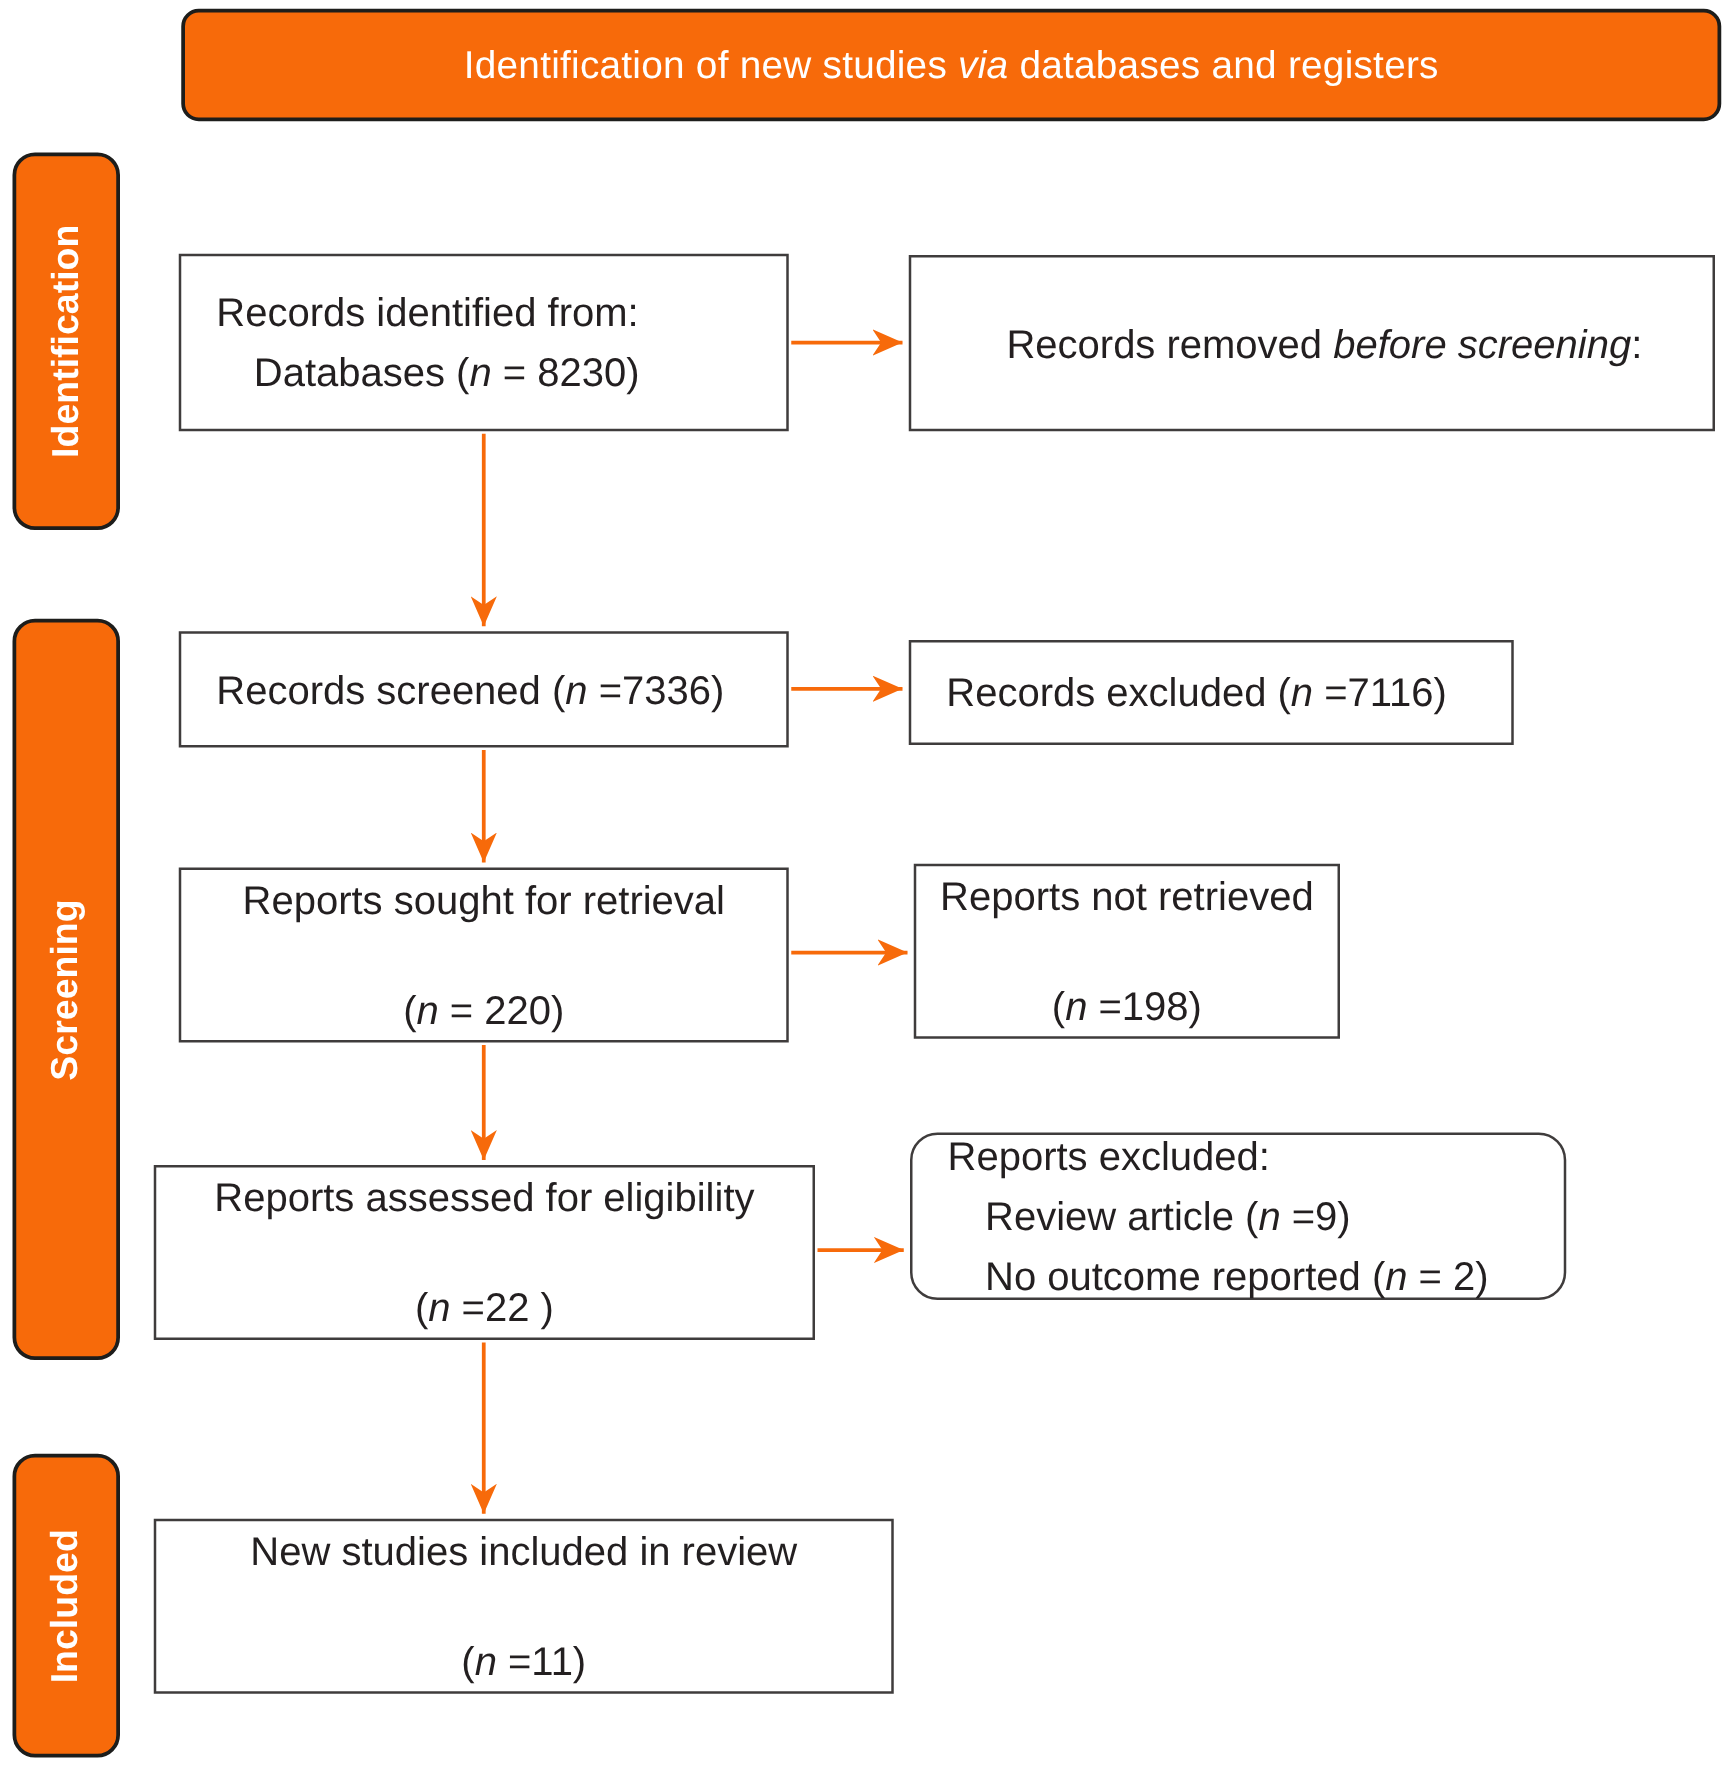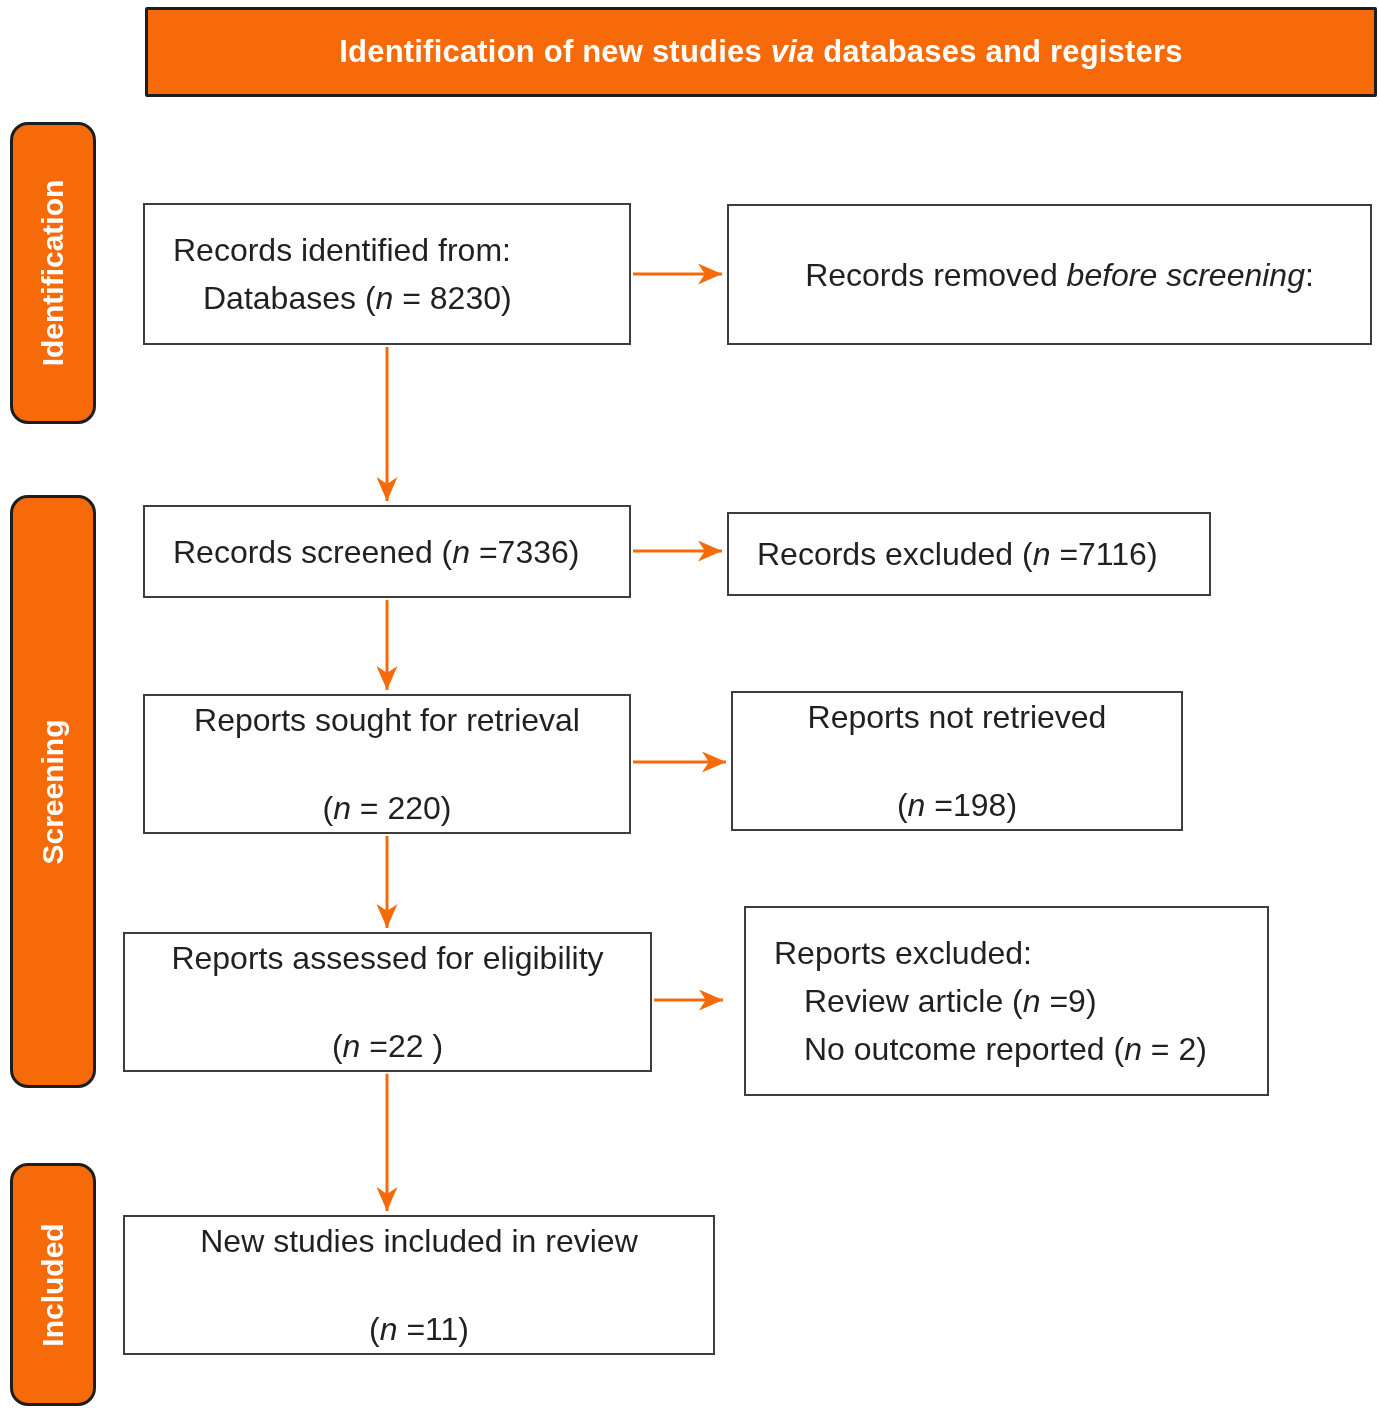--- a/index.html
+++ b/index.html
@@ -15,25 +15,25 @@
   }
   .it { font-style: italic; }
 
   
   .title-banner {
     position: absolute;
     left: 145px; top: 7px;
     width: 1232px; height: 90px;
     background: #f76a0a;
     border: 3px solid #1d1d1b;
-    border-radius: 2px;
+    border-radius: 14px;
     display: flex; align-items: center; justify-content: center;
     color: #ffffff;
     font-size: 31px;
-    font-weight: bold;
+    font-weight: normal;
     letter-spacing: 0.2px;
   }
 
   
   .stage {
     position: absolute;
     left: 10px; width: 86px;
     background: #f76a0a;
     border: 3px solid #1d1d1b;
     border-radius: 18px;
@@ -58,23 +58,23 @@
   }
   .box.left   { padding-left: 28px; padding-right: 8px; text-align: left; }
   .box.center { text-align: center; gap: 40px; }
   .line.indent { padding-left: 30px; }
 
   #box-records-identified    { left: 143px; top: 203px;  width: 488px; height: 142px; }
   #box-records-removed       { left: 727px; top: 204px;  width: 645px; height: 141px; align-items: center; }
   #box-records-screened      { left: 143px; top: 505px;  width: 488px; height: 93px;  }
   #box-records-excluded      { left: 727px; top: 512px;  width: 484px; height: 84px;  }
   #box-reports-sought        { left: 143px; top: 694px;  width: 488px; height: 140px; }
-  #box-reports-not-retrieved { left: 731px; top: 691px;  width: 452px; height: 140px; }
+  #box-reports-not-retrieved { left: 731px; top: 691px;  width: 341px; height: 140px; }
   #box-reports-assessed      { left: 123px; top: 932px;  width: 529px; height: 140px; }
-  #box-reports-excluded      { left: 744px; top: 906px;  width: 525px; height: 190px; }
+  #box-reports-excluded      { left: 728px; top: 906px;  width: 525px; height: 134px; border-radius: 22px; }
   #box-new-studies           { left: 123px; top: 1215px; width: 592px; height: 140px; }
 
   .arrows {
     position: absolute; left: 0; top: 0;
     pointer-events: none;
   }
   .arrows line { stroke: #f76a0a; stroke-width: 3; }
 </style>
 </head>
 <body>

